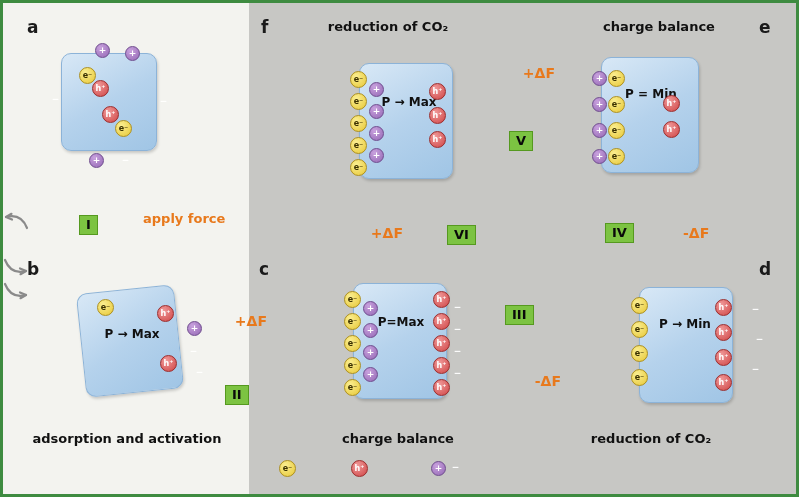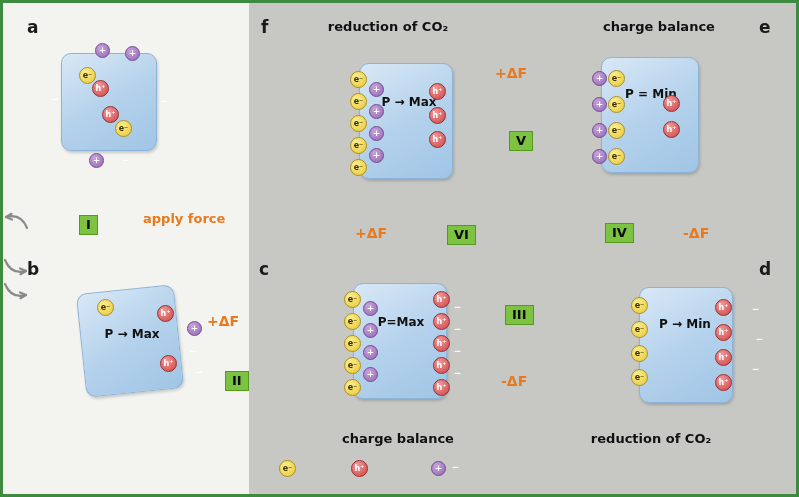--- a/index.html
+++ b/index.html
@@ -2,21 +2,21 @@
 <html><head>
 <meta charset="utf-8">
 <style>
   html,body{margin:0;padding:0;background:#9a9a9a;}
   .fig{position:relative;width:799px;height:497px;box-sizing:border-box;border:3px solid #3e8b40;
        background:#c7c7c4;font-family:"DejaVu Sans","Liberation Sans",sans-serif;overflow:hidden;}
   .bg-left{position:absolute;left:0;top:0;width:246px;height:100%;background:#f3f3ef;}
   .plabel{position:absolute;font-size:17px;font-weight:bold;color:#1a1a1a;}
   .ptitle{position:absolute;font-size:13px;font-weight:bold;color:#111;text-align:center;}
   .ptext{position:absolute;font-size:12px;font-weight:bold;color:#111;text-align:center;white-space:nowrap;}
-  .force{position:absolute;font-size:14px;font-weight:bold;color:#e8791c;text-align:left;white-space:nowrap;}
+  .force{position:absolute;font-size:14px;font-weight:bold;color:#e8791c;text-align:right;white-space:nowrap;}
   .force.small{font-size:13px;}
   .rom{position:absolute;background:#7cc342;border:1px solid #55991f;color:#0a0a0a;font-size:13px;
        font-weight:bold;text-align:center;line-height:18px;padding:0 6px;}
   .crystal{position:absolute;border-radius:10px;
        background:linear-gradient(150deg,#d8e8f6 0%,#b5d2ec 50%,#a0c5e5 100%);
        border:1px solid #8cb3d8;box-shadow:1px 2px 3px rgba(0,0,0,.18);}
   .p{position:absolute;width:15px;height:15px;border-radius:50%;display:flex;align-items:center;
      justify-content:center;font-size:8px;font-weight:bold;line-height:1;z-index:3;}
   .p.e{background:radial-gradient(circle at 35% 30%,#fbee90,#e7c838);border:1px solid #ad9020;color:#3a3000;}
   .p.h{background:radial-gradient(circle at 35% 30%,#f09a9a,#cf4545);border:1px solid #9c2d2d;color:#fff;}
@@ -90,25 +90,26 @@
   <div class="ptext" style="left:92px;top:324px;width:74px">P → Max</div>
   <span class="p h" style="left:154px;top:302px">h⁺</span>
   <span class="p h" style="left:157px;top:352px">h⁺</span>
   <div class="mol co2 blue" style="left:38px;top:272px"><span class="sph red" style="left: 2px; top: 9px; width: 12px; height: 12px;"></span><span class="sph gray" style="left: 9px; top: 10px; width: 10px; height: 10px;"></span><span class="sph red" style="left: 16px; top: 9px; width: 12px; height: 12px;"></span></div>
   <div class="mol act pink" style="left:180px;top:282px"><span class="sph red" style="left: 3px; top: 7px; width: 12px; height: 12px;"></span><span class="sph gray" style="left: 11px; top: 9px; width: 10px; height: 10px;"></span><span class="sph red" style="left: 18px; top: 7px; width: 12px; height: 12px;"></span><span class="sph white" style="left: 9px; top: 20px; width: 7px; height: 7px;"></span><span class="sph white" style="left: 17px; top: 21px; width: 7px; height: 7px;"></span></div>
   <div class="mol co2 blue" style="left:30px;top:378px"><span class="sph red" style="left: 2px; top: 9px; width: 12px; height: 12px;"></span><span class="sph gray" style="left: 9px; top: 10px; width: 10px; height: 10px;"></span><span class="sph red" style="left: 16px; top: 9px; width: 12px; height: 12px;"></span></div>
   <div class="mol act pink" style="left:164px;top:390px"><span class="sph red" style="left: 3px; top: 7px; width: 12px; height: 12px;"></span><span class="sph gray" style="left: 11px; top: 9px; width: 10px; height: 10px;"></span><span class="sph red" style="left: 18px; top: 7px; width: 12px; height: 12px;"></span><span class="sph white" style="left: 9px; top: 20px; width: 7px; height: 7px;"></span><span class="sph white" style="left: 17px; top: 21px; width: 7px; height: 7px;"></span></div>
   <span class="chg plus" style="left:184px;top:318px">+</span>
   <span class="chg minus" style="left:184px;top:342px">−</span>
   <span class="chg minus" style="left:190px;top:363px">−</span>
+  <div class="ptitle" style="left:24px;top:428px;width:200px">adsorption and activation</div>
 
   
   <div class="force" style="left:204px;top:310px;width:60px">+ΔF</div>
   <div class="barrow right" style="left:200px;top:336px;width:64px;height:36px"></div>
-  <div class="rom" style="left:222px;top:368px">II</div>
+  <div class="rom" style="left:222px;top:382px">II</div>
 
   
   <div class="plabel" style="left:258px;top:14px">f</div>
   <div class="ptitle" style="left:285px;top:16px;width:200px">reduction of CO₂</div>
   <div class="crystal" style="left:356px;top:60px;width:92px;height:114px"></div>
   <span class="p e" style="left:347px;top:68px">e⁻</span>
   <span class="p e" style="left:347px;top:90px">e⁻</span>
   <span class="p e" style="left:347px;top:112px">e⁻</span>
   <span class="p e" style="left:347px;top:134px">e⁻</span>
   <span class="p e" style="left:347px;top:156px">e⁻</span>

